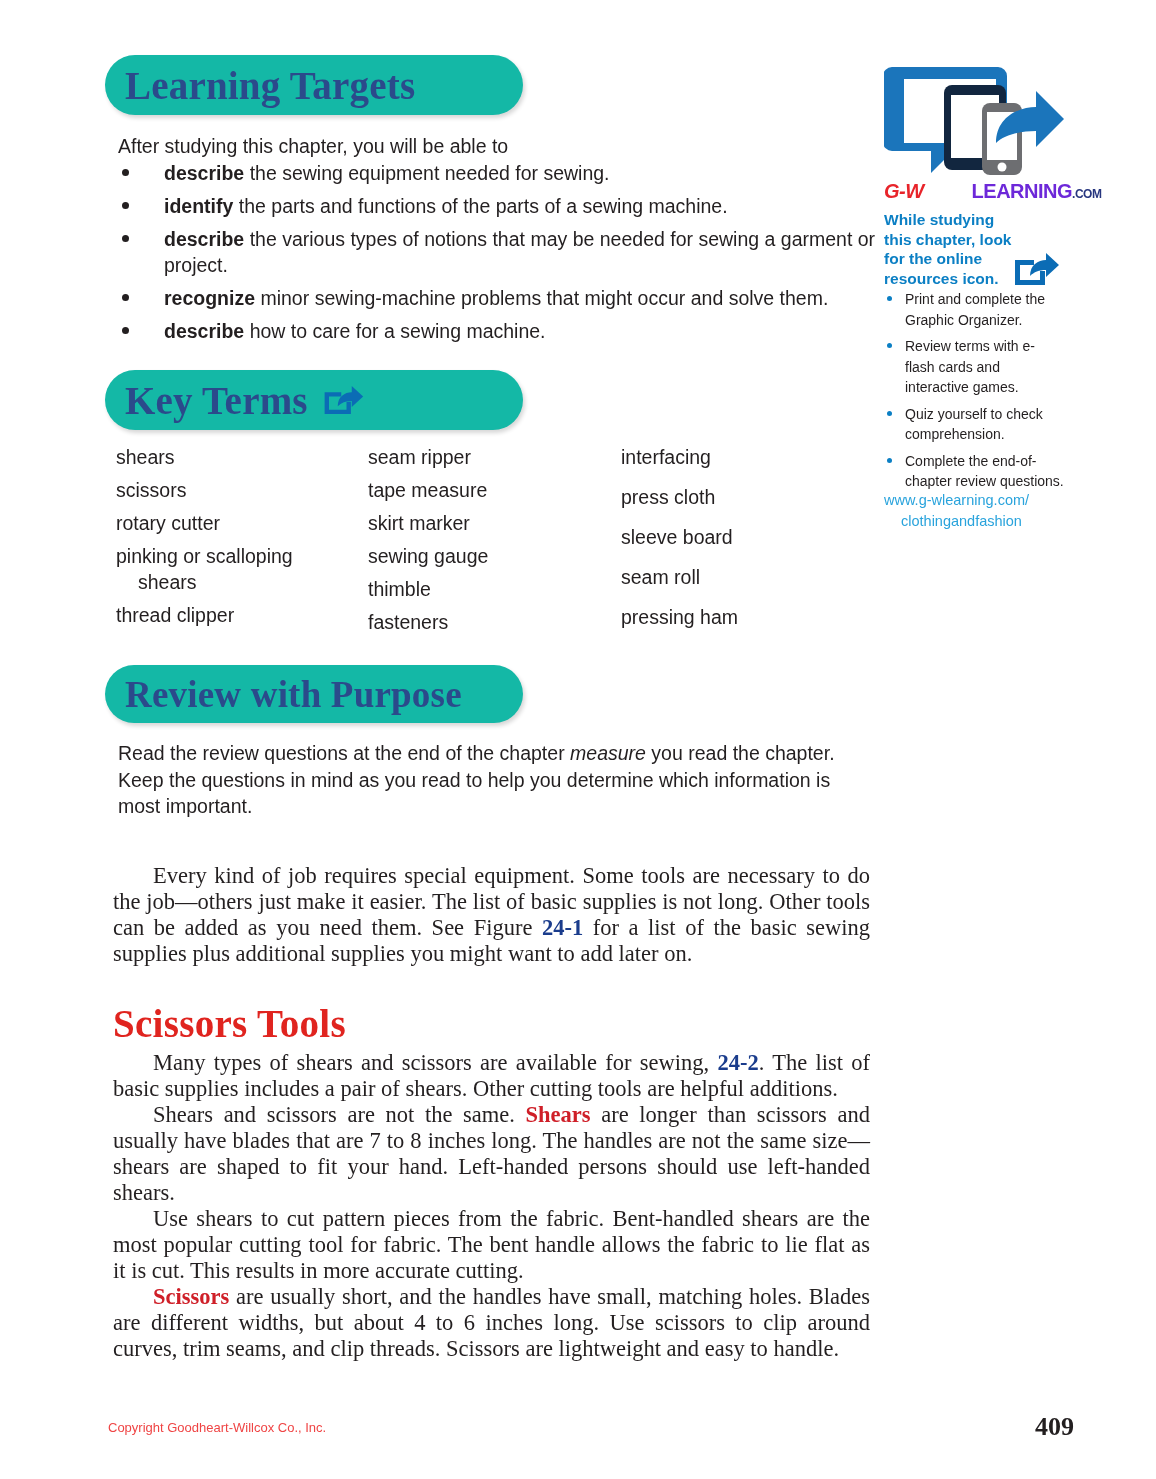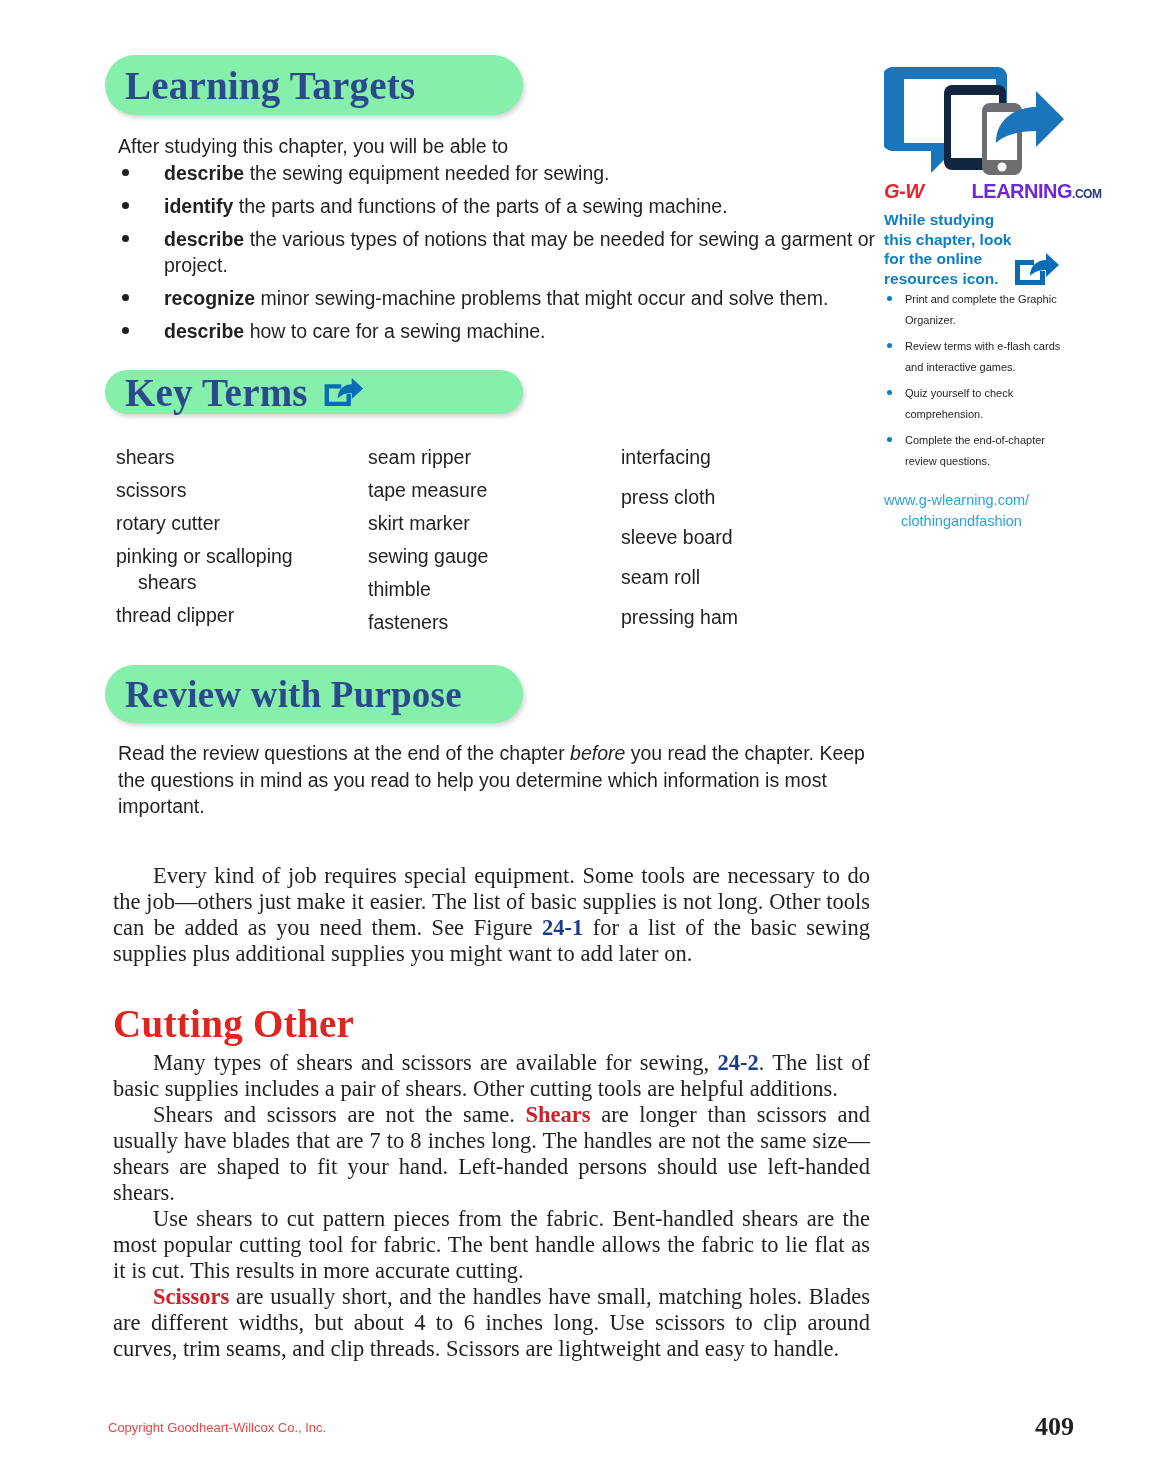--- a/index.html
+++ b/index.html
@@ -17,40 +17,40 @@
   }
 
   .page {
     position: absolute;
     inset: 0;
   }
 
   
   .pill {
     position: absolute;
-    background: #86efac;
+    background: #14b8a6;
     border-radius: 34px;
     box-shadow: 2px 3px 4px rgba(0,0,0,0.16);
     display: flex;
     align-items: center;
     padding: 0 26px 0 20px;
     box-sizing: border-box;
   }
   .pill-text {
     font-family: "Liberation Serif", serif;
     font-weight: bold;
     color: #2b4a8b;
     letter-spacing: 0.2px;
     white-space: nowrap;
   }
 
   #pill-learning-targets { left: 105px; top: 55px; width: 418px; height: 60px; }
   #pill-learning-targets .pill-text { font-size: 39px; }
 
-  #pill-key-terms { left: 105px; top: 370px; width: 418px; height: 44px; }
+  #pill-key-terms { left: 105px; top: 370px; width: 418px; height: 60px; }
   #pill-key-terms .pill-text { font-size: 39px; }
 
   #pill-reading-purpose { left: 105px; top: 665px; width: 418px; height: 58px; }
   #pill-reading-purpose .pill-text { font-size: 37px; }
 
   
   .share-icon {
     display: inline-block;
     margin-left: 14px;
     vertical-align: middle;
@@ -136,21 +136,21 @@
     left: 884px;
     top: 289px;
     width: 180px;
     margin: 0;
     padding: 0;
     list-style: none;
   }
   #sidebar-list li {
     position: relative;
     padding-left: 21px;
-    font-size: 11px;
+    font-size: 14px;
     line-height: 20.5px;
     margin-bottom: 6px;
     color: #231f20;
   }
   #sidebar-list li .sdot {
     position: absolute;
     left: 3px;
     top: 7px;
     width: 5px;
     height: 5px;
@@ -357,25 +357,25 @@
     <div class="term">press cloth</div>
     <div class="term">sleeve board</div>
     <div class="term">seam roll</div>
     <div class="term">pressing ham</div>
   </div>
 
   <div class="pill" id="pill-reading-purpose">
     <span class="pill-text">Review with Purpose</span>
   </div>
 
-  <div id="rwp-body"><span>Read the review questions at the end of the chapter </span><span class="ital">before</span><span> you read the chapter. Keep the questions in mind as you read to help you determine which information is most important.</span></div>
+  <div id="rwp-body"><span>Read the review questions at the end of the chapter </span><span class="ital">measure</span><span> you read the chapter. Keep the questions in mind as you read to help you determine which information is most important.</span></div>
 
   <div id="para-intro" class="serif-body"><span>Every kind of job requires special equipment. Some tools are necessary to do the job—others just make it easier. The list of basic supplies is not long. Other tools can be added as you need them. See Figure </span><span class="fig-ref">24-1</span><span> for a list of the basic sewing supplies plus additional supplies you might want to add later on.</span></div>
 
-  <div id="heading-cutting-tools">Cutting Other</div>
+  <div id="heading-cutting-tools">Scissors Tools</div>
 
   <div id="body-paras" class="serif-body">
     <p><span>Many types of shears and scissors are available for sewing, </span><span class="fig-ref">24-2</span><span>. The list of basic supplies includes a pair of shears. Other cutting tools are helpful additions.</span></p>
     <p><span>Shears and scissors are not the same. </span><span class="kterm">Shears</span><span> are longer than scissors and usually have blades that are 7 to 8 inches long. The handles are not the same size—shears are shaped to fit your hand. Left-handed persons should use left-handed shears.</span></p>
     <p><span>Use shears to cut pattern pieces from the fabric. Bent-handled shears are the most popular cutting tool for fabric. The bent handle allows the fabric to lie flat as it is cut. This results in more accurate cutting.</span></p>
     <p><span class="kterm">Scissors</span><span> are usually short, and the handles have small, matching holes. Blades are different widths, but about 4 to 6 inches long. Use scissors to clip around curves, trim seams, and clip threads. Scissors are lightweight and easy to handle.</span></p>
   </div>
 
   <div id="footer-copyright">Copyright Goodheart-Willcox Co., Inc.</div>
   <div id="footer-page">409</div>

